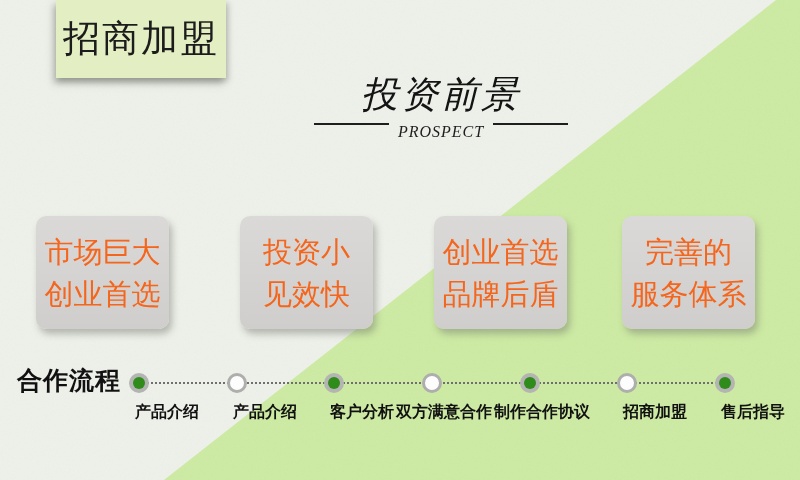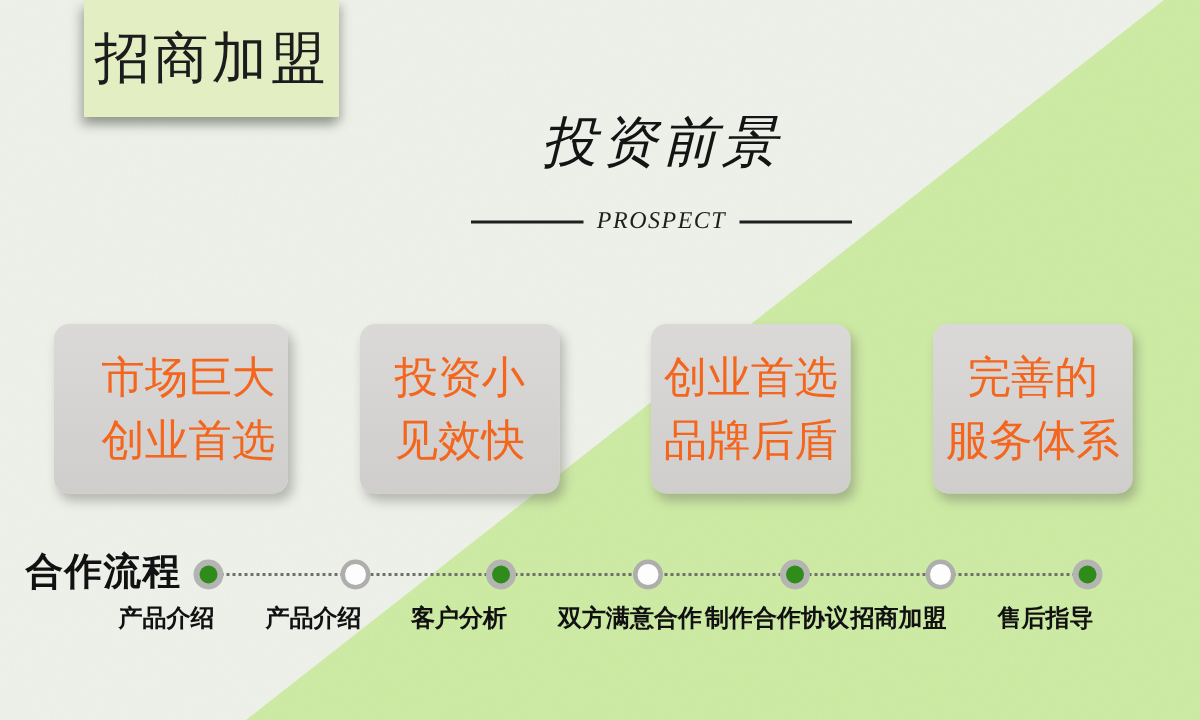--- a/index.html
+++ b/index.html
@@ -26,52 +26,52 @@
     font-size:37px;color:#1c1c1c;letter-spacing:2px;white-space:nowrap;
   }
 
   
   .header{position:absolute;left:291px;top:70px;width:300px;text-align:center;font-style:italic;}
   .header-title{
     font-family:"Liberation Serif","DejaVu Serif",serif;
     font-size:37px;color:#141414;letter-spacing:3px;white-space:nowrap;
   }
   .header-sub{
-    width:254px;margin:19px auto 0;display:flex;align-items:center;
+    width:254px;margin:3px auto 0;display:flex;
   }
   .header-sub .rule{flex:1;height:2px;background:#1e1e1e;}
   .header-sub .sub-text{
     font-family:"Liberation Serif","DejaVu Serif",serif;
     font-size:16px;color:#1e1e1e;letter-spacing:1px;margin:0 9px;white-space:nowrap;
   }
 
   
   .card{
     position:absolute;top:216px;width:133px;height:113px;
     background:linear-gradient(#dbd9d7,#d0cecc);
     border-radius:10px;
     box-shadow:3px 5px 7px rgba(110,115,105,.45);
     display:flex;flex-direction:column;align-items:center;justify-content:center;
   }
   .card-line{
     font-family:"Liberation Serif","DejaVu Serif",serif;
     font-size:29px;line-height:42px;color:#f4661d;white-space:nowrap;
   }
-  .card1{left:36px;padding-left:23px;} .card2{left:240px;} .card3{left:434px;} .card4{left:622px;}
+  .card1{left:36px;} .card2{left:240px;} .card3{left:434px;} .card4{left:622px;}
 
   
   .process-title{
     position:absolute;left:17px;top:364px;
     font-size:25px;font-weight:bold;color:#111;white-space:nowrap;letter-spacing:1px;
   }
   .timeline-line{
     position:absolute;left:139px;top:382px;width:586px;height:0;
     border-top:2px dotted #6f6f6f;z-index:1;
   }
-  .step{position:absolute;top:373px;width:120px;text-align:left;z-index:2;}
+  .step{position:absolute;top:373px;width:120px;text-align:right;z-index:2;}
   .dot{margin:0 auto;border-radius:50%;position:relative;z-index:2;}
   .dot-green{
     width:20px;height:20px;background:#b4b4b2;
     display:flex;align-items:center;justify-content:center;
   }
   .dot-green::after{content:"";width:12px;height:12px;border-radius:50%;background:#2f8c1a;}
   .dot-white{width:14px;height:14px;background:#fdfdfd;border:3px solid #aeaeac;}
   .step-label{
     margin-top:9px;font-size:16px;font-weight:bold;color:#111;white-space:nowrap;
   }

